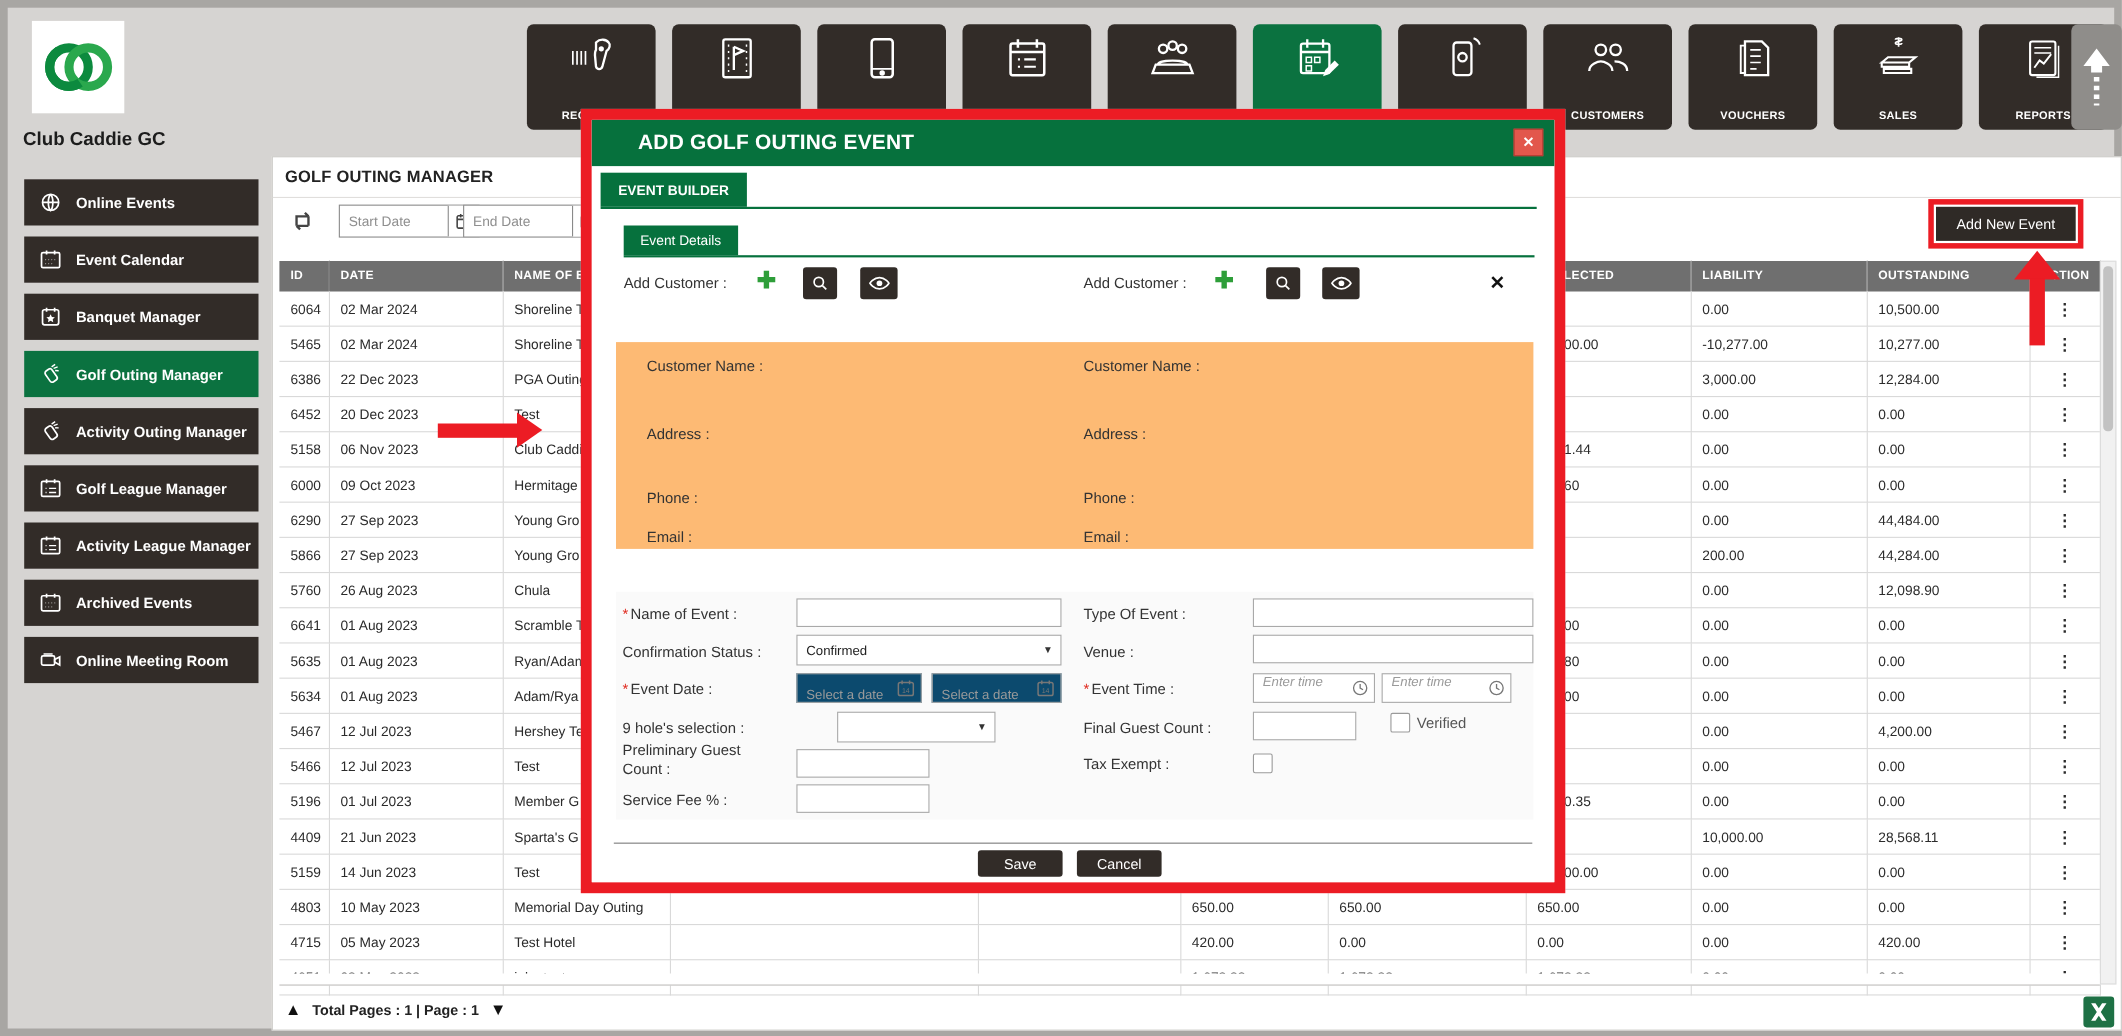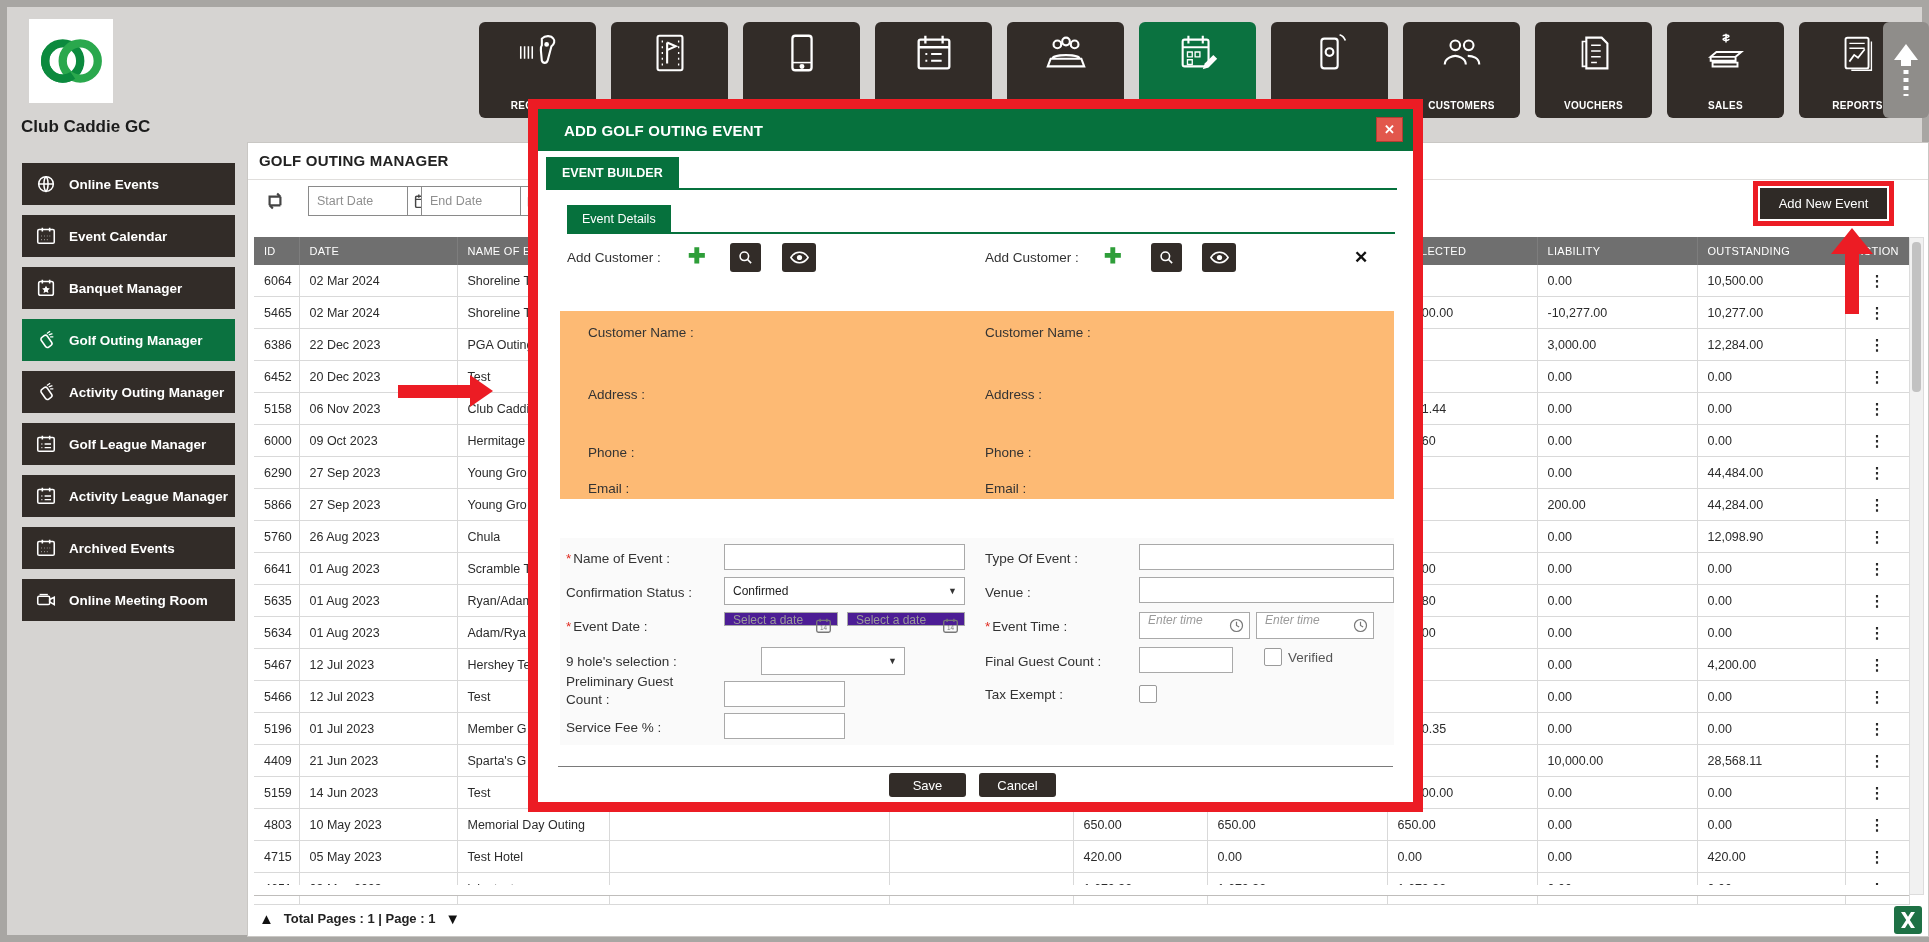--- a/index.html
+++ b/index.html
@@ -31,37 +31,37 @@
   .title-sep{position:absolute;left:241px;top:172px;width:1680px;height:1px;background:#e0dedc;}
   .refresh-btn{position:absolute;left:255px;top:181px;width:28px;height:28px;cursor:pointer;}
   .datebox{position:absolute;top:179px;height:30px;width:128px;background:#fff;border:1px solid #8a8a8a;
     box-sizing:border-box;display:flex;align-items:center;}
   .datebox .ph{flex:1;padding-left:8px;font-size:12.5px;color:#8f8f8f;}
   .datebox .calbtn{width:27px;height:28px;border-left:1px solid #8a8a8a;display:flex;align-items:center;justify-content:center;cursor:pointer;background:#fff;}
   .add-event-btn{position:absolute;left:1753px;top:181px;width:127px;height:31px;background:#2f2a26;color:#fff;
     font-size:13px;display:flex;align-items:center;justify-content:center;cursor:pointer;}
   
   table.grid{position:absolute;left:247px;top:230px;width:1655px;border-collapse:collapse;table-layout:fixed;}
-  table.grid th{background:#6f6f6f;color:#fff;font-size:11px;font-weight:normal;text-align:left;
+  table.grid th{background:#6f6f6f;color:#fff;font-size:11px;font-weight:bold;text-align:left;
     padding:0 0 0 10px;height:28px;letter-spacing:.3px;white-space:nowrap;overflow:hidden;border-right:1px solid #7d7d7d;}
   table.grid td{height:31px;font-size:12.5px;color:#2b2b2b;padding:0 0 0 10px;border-right:1px solid #d9d9d9;
     border-bottom:1px solid #d9d9d9;white-space:nowrap;overflow:hidden;background:#fff;}
   table.grid td.action{text-align:center;padding:0;font-weight:bold;font-size:15px;cursor:pointer;}
   .grid-tail{position:absolute;left:247px;top:878px;width:1655px;height:10px;background:#fff;border-bottom:1px solid #bfbdbb;}
   .vscroll{position:absolute;left:1902px;top:230px;width:15px;height:658px;background:#f1f1f1;border:1px solid #dcdcdc;box-sizing:border-box;}
   .vthumb{position:absolute;left:2px;top:4px;width:9px;height:150px;background:#c2c2c2;border-radius:4px;}
   .pager{position:absolute;left:252px;top:903px;display:flex;align-items:center;gap:10px;font-size:13px;font-weight:bold;color:#222;}
   .tri{font-size:15px;cursor:pointer;color:#111;}
   .excel{position:absolute;left:1886px;top:898px;width:30px;height:30px;cursor:pointer;}
   
   .modal-frame{position:absolute;left:521px;top:92px;width:895px;height:713px;border:10px solid #ec1c24;
     background:#fff;box-sizing:border-box;z-index:50;}
   .modal{position:relative;width:875px;height:693px;background:#fff;}
   .m-head{position:absolute;left:0;top:0;right:0;height:42px;background:#06713d;display:flex;align-items:center;}
-  .m-title{color:#fff;font-weight:bold;font-size:15px;margin-left:26px;letter-spacing:.2px;}
+  .m-title{color:#fff;font-weight:bold;font-size:19px;margin-left:42px;letter-spacing:.2px;}
   .m-close{position:absolute;right:10px;top:8px;width:25px;height:23px;background:#e2574c;border:1px solid #b23c33;
     color:#fff;font-size:13px;font-weight:bold;display:flex;align-items:center;justify-content:center;cursor:pointer;}
   .m-tab1{position:absolute;left:8px;top:48px;height:31px;background:#06713d;color:#fff;font-size:12.5px;font-weight:bold;
     padding:0 16px;display:flex;align-items:center;cursor:pointer;}
   .m-tab1-line{position:absolute;left:8px;right:16px;top:79px;height:2px;background:#06713d;}
   .m-tab2{position:absolute;left:29px;top:96px;height:27px;background:#06713d;color:#fff;font-size:12.5px;
     padding:0 15px;display:flex;align-items:center;cursor:pointer;}
   .m-tab2-line{position:absolute;left:29px;right:18px;top:123px;height:2px;background:#06713d;}
   .ac-label{position:absolute;font-size:13.5px;color:#333;top:141px;}
   .ac-plus{position:absolute;top:136px;color:#2e9e39;font-size:21px;font-weight:bold;cursor:pointer;line-height:21px;}
@@ -70,22 +70,22 @@
   .m-x{position:absolute;left:816px;top:138px;font-size:17px;font-weight:bold;color:#111;cursor:pointer;}
   .cust-box{position:absolute;left:22px;top:202px;width:834px;height:188px;background:#fdba74;}
   .cust-box .cl{position:absolute;font-size:13.5px;color:#333;}
   .form-box{position:absolute;left:22px;top:429px;width:834px;height:207px;background:#fafafa;}
   .fl{position:absolute;font-size:13.5px;color:#333;white-space:nowrap;}
   .req{color:#e02b20;margin-right:2px;}
   .inp{position:absolute;background:#fff;border:1px solid #a9a9a9;box-sizing:border-box;height:26px;}
   .sel{position:absolute;background:#fff;border:1px solid #a9a9a9;box-sizing:border-box;height:28px;
     display:flex;align-items:center;font-size:12px;color:#222;padding-left:8px;cursor:pointer;}
   .sel .caret{position:absolute;right:7px;font-size:9px;color:#333;}
-  .dtinp{position:absolute;background:#4c1d95;border:1px solid #a9a9a9;box-sizing:border-box;height:14px;
-    display:flex;align-items:flex-start;font-size:12px;color:#9a9a9a;padding-left:8px;cursor:text;}
+  .dtinp{position:absolute;background:#0c4a6e;border:1px solid #a9a9a9;box-sizing:border-box;height:27px;
+    display:flex;align-items:flex-end;font-size:12px;color:#9a9a9a;padding-left:8px;cursor:text;}
   .dtinp .dico{position:absolute;right:5px;top:4px;}
   .tminp{position:absolute;background:#fff;border:1px solid #a9a9a9;box-sizing:border-box;height:27px;
     display:flex;font-size:12px;color:#9a9a9a;font-style:italic;padding-left:8px;cursor:text;}
   .tminp .dico{position:absolute;right:5px;top:5px;}
   .chk{position:absolute;width:16px;height:16px;border:1px solid #9a9a9a;border-radius:2px;background:#fff;cursor:pointer;}
   .chklabel{position:absolute;font-size:13.5px;color:#555;}
   .m-hr{position:absolute;left:20px;right:20px;top:657px;height:1px;background:#7a7a7a;}
   .mbtn{position:absolute;top:664px;height:24px;background:#322c28;color:#fff;font-size:13px;border-radius:3px;
     display:flex;align-items:center;justify-content:center;cursor:pointer;}
   

